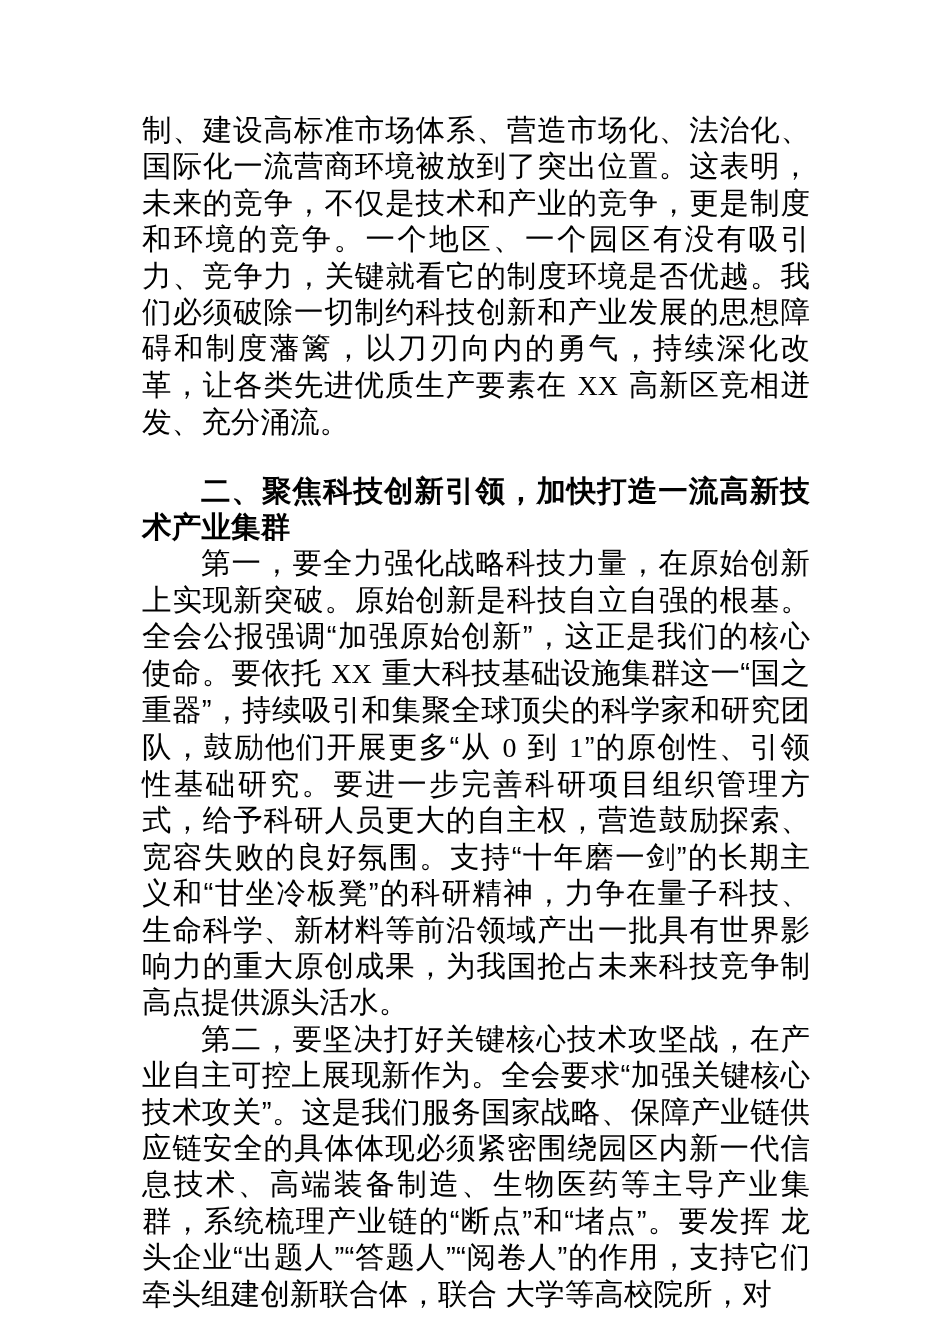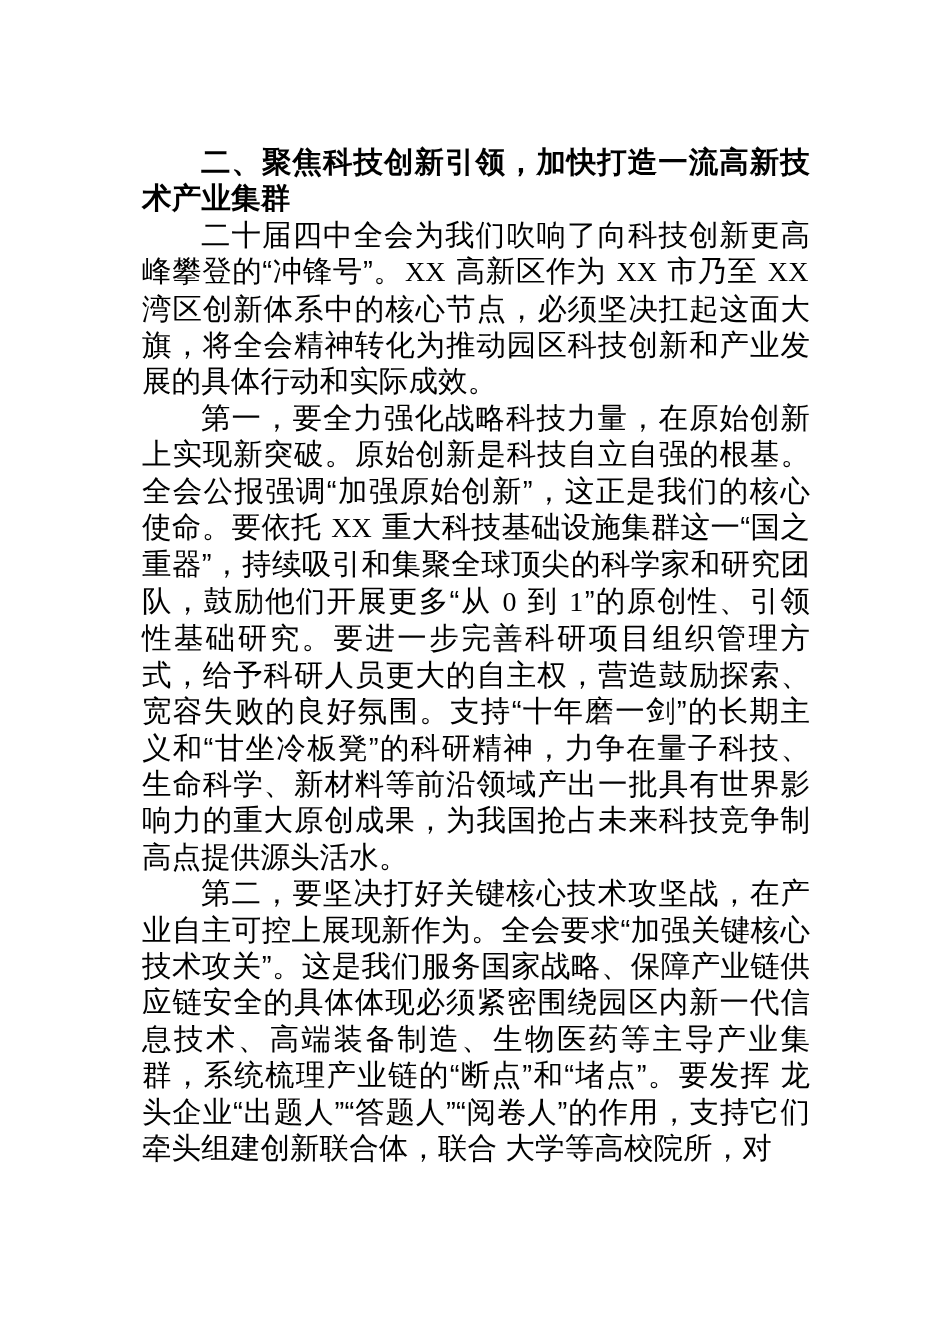--- a/index.html
+++ b/index.html
@@ -51,23 +51,23 @@
     font-size: 28px;
     padding: 0 1.5px;
   }
 </style>
 </head>
 <body>
 
 <div class="page">
   <div class="content">
 
+    <p class="para no-indent">制、建设高标准市场体系、营造市场化、法治化、国际化一流营商环境被放到了突出位置。这表明，未来的竞争，不仅是技术和产业的竞争，更是制度和环境的竞争。一个地区、一个园区有没有吸引力、竞争力，关键就看它的制度环境是否优越。我们必须破除一切制约科技创新和产业发展的思想障碍和制度藩篱，以刀刃向内的勇气，持续深化改革，让各类先进优质生产要素在 <span class="lat">XX</span> 高新区竞相迸发、充分涌流。</p>
 
     <p class="para heading">二、聚焦科技创新引领，加快打造一流高新技术产业集群</p>
 
-    <p class="para">二十届四中全会为我们吹响了向科技创新更高峰攀登的“冲锋号”。<span class="lat">XX</span> 高新区作为 <span class="lat">XX</span> 市乃至 <span class="lat">XX</span> 湾区创新体系中的核心节点，必须坚决扛起这面大旗，将全会精神转化为推动园区科技创新和产业发展的具体行动和实际成效。</p>
 
     <p class="para">第一，要全力强化战略科技力量，在原始创新上实现新突破。原始创新是科技自立自强的根基。全会公报强调“加强原始创新”，这正是我们的核心使命。要依托 <span class="lat">XX</span> 重大科技基础设施集群这一“国之重器”，持续吸引和集聚全球顶尖的科学家和研究团队，鼓励他们开展更多“从 <span class="lat">0</span> 到 <span class="lat">1</span>”的原创性、引领性基础研究。要进一步完善科研项目组织管理方式，给予科研人员更大的自主权，营造鼓励探索、宽容失败的良好氛围。支持“十年磨一剑”的长期主义和“甘坐冷板凳”的科研精神，力争在量子科技、生命科学、新材料等前沿领域产出一批具有世界影响力的重大原创成果，为我国抢占未来科技竞争制高点提供源头活水。</p>
 
     <p class="para">第二，要坚决打好关键核心技术攻坚战，在产业自主可控上展现新作为。全会要求“加强关键核心技术攻关”。这是我们服务国家战略、保障产业链供应链安全的具体体现必须紧密围绕园区内新一代信息技术、高端装备制造、生物医药等主导产业集群，系统梳理产业链的“断点”和“堵点”。要发挥  龙头企业“出题人”“答题人”“阅卷人”的作用，支持它们牵头组建创新联合体，联合  大学等高校院所，对</p>
 
   </div>
 </div>
 
 </body></html>

